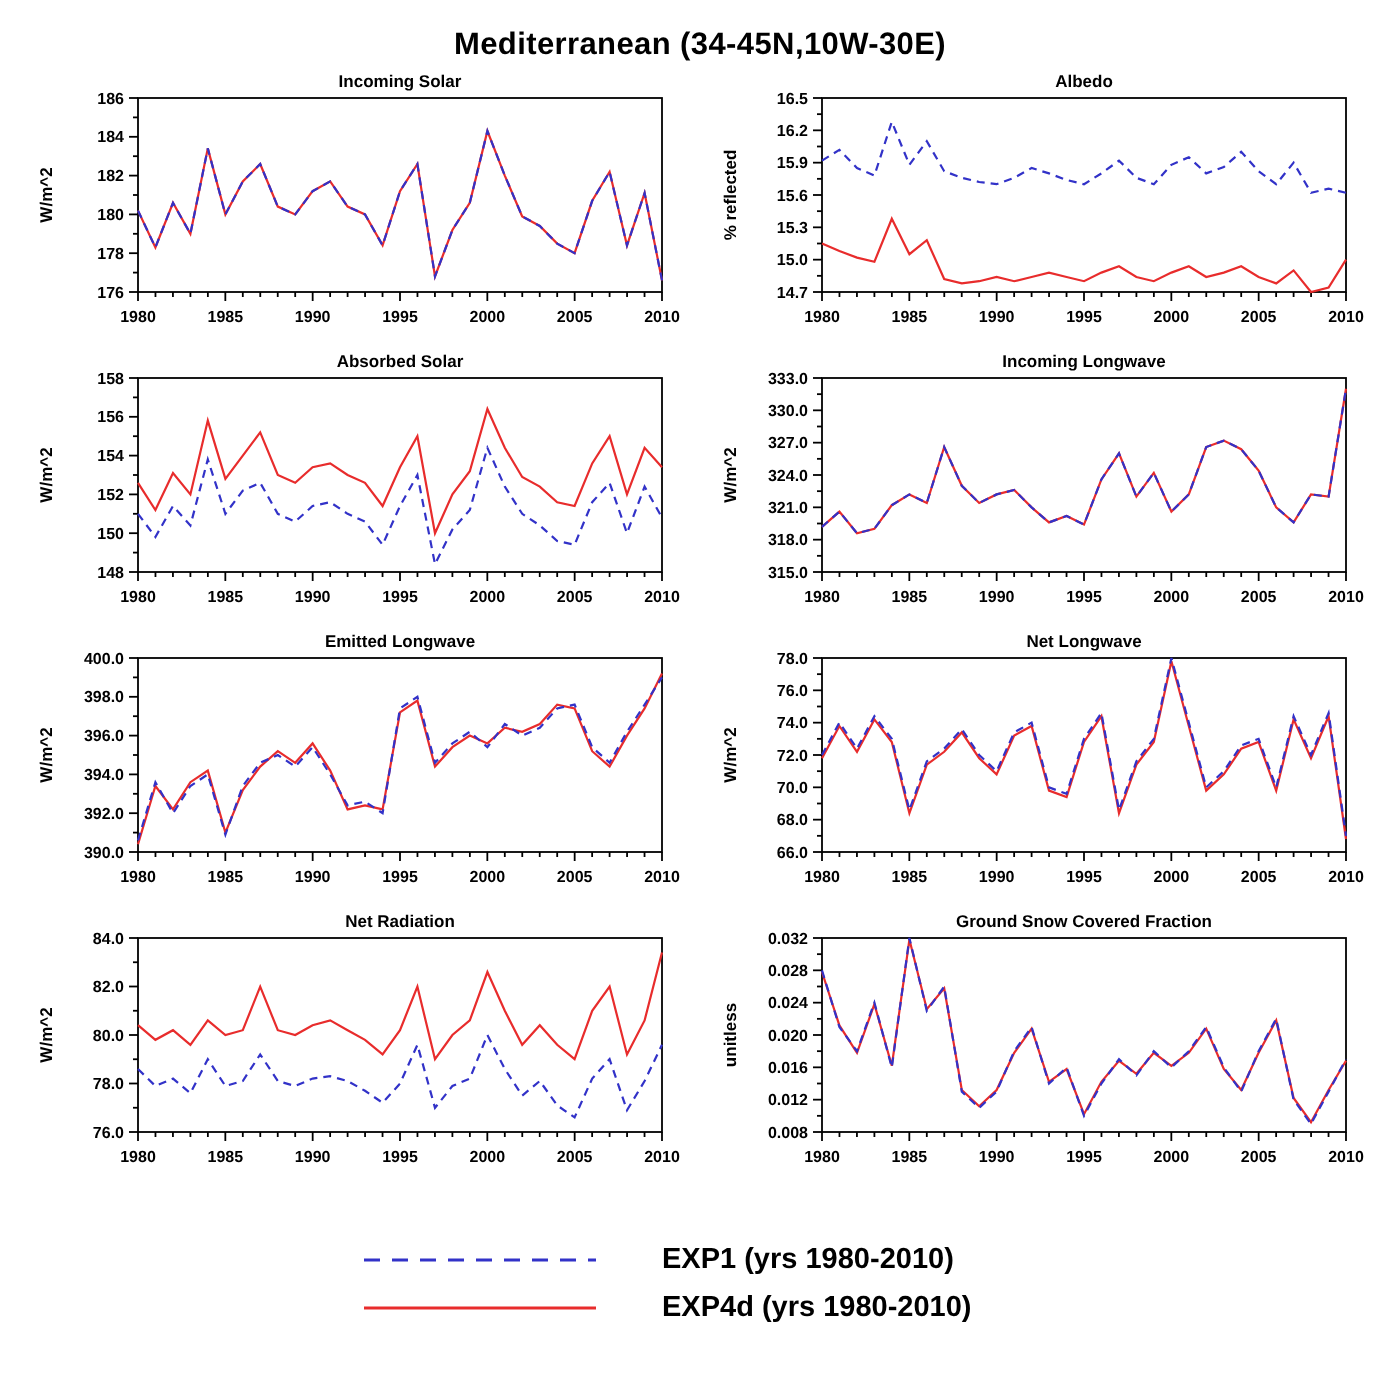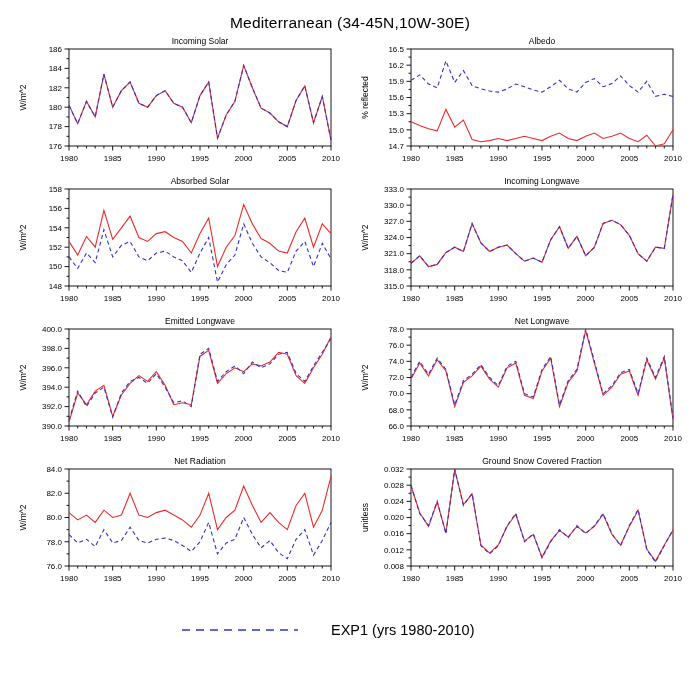--- a/index.html
+++ b/index.html
@@ -1,17 +1,17 @@
 <!DOCTYPE html>
 <html><head>
 <meta charset="utf-8">
 <style>
   html,body{margin:0;padding:0;background:#ffffff;}
   body{width:700px;height:700px;font-family:"Liberation Sans",sans-serif;color:#000;}
-  .figure{width:700px;height:700px;box-sizing:border-box;padding-top:10px;}
+  .figure{width:700px;height:700px;box-sizing:border-box;padding-top:10px;font-weight:bold;}
   .fig-title{text-align:center;font-size:15.5px;letter-spacing:0.2px;margin:4px 0 2px 0;}
   .charts-grid{display:grid;grid-template-columns:336px 336px;justify-content:center;row-gap:0px;column-gap:6px;margin-top:2px;}
   .chart-cell{width:336px;height:140px;}
   svg{display:block;}
   svg text{font-family:"Liberation Sans",sans-serif;fill:#000;}
   .legend{margin-top:28px;display:flex;flex-direction:column;align-items:center;gap:8px;}
   .legend-row{display:flex;align-items:center;width:340px;gap:13px;}
   .legend-label{font-size:14.5px;margin-left:18px;}
 </style>
 </head>
@@ -544,14 +544,20 @@
       </div>
     </div>
 
   <div class="legend">
     <div class="legend-row">
       <svg class="legend-line" width="120" height="16">
           <line x1="2" y1="8" x2="118" y2="8" stroke="#3232c8" stroke-width="1.4" stroke-dasharray="8,6"></line>
         </svg>
       <span class="legend-label">EXP1 (yrs 1980-2010)</span>
     </div>
+    <div class="legend-row">
+      <svg class="legend-line" width="120" height="16">
+          <line x1="2" y1="8" x2="118" y2="8" stroke="#e82c2c" stroke-width="1.4"></line>
+        </svg>
+      <span class="legend-label">EXP4d (yrs 1980-2010)</span>
+    </div>
   </div>
 </div>
 
 </body></html>

